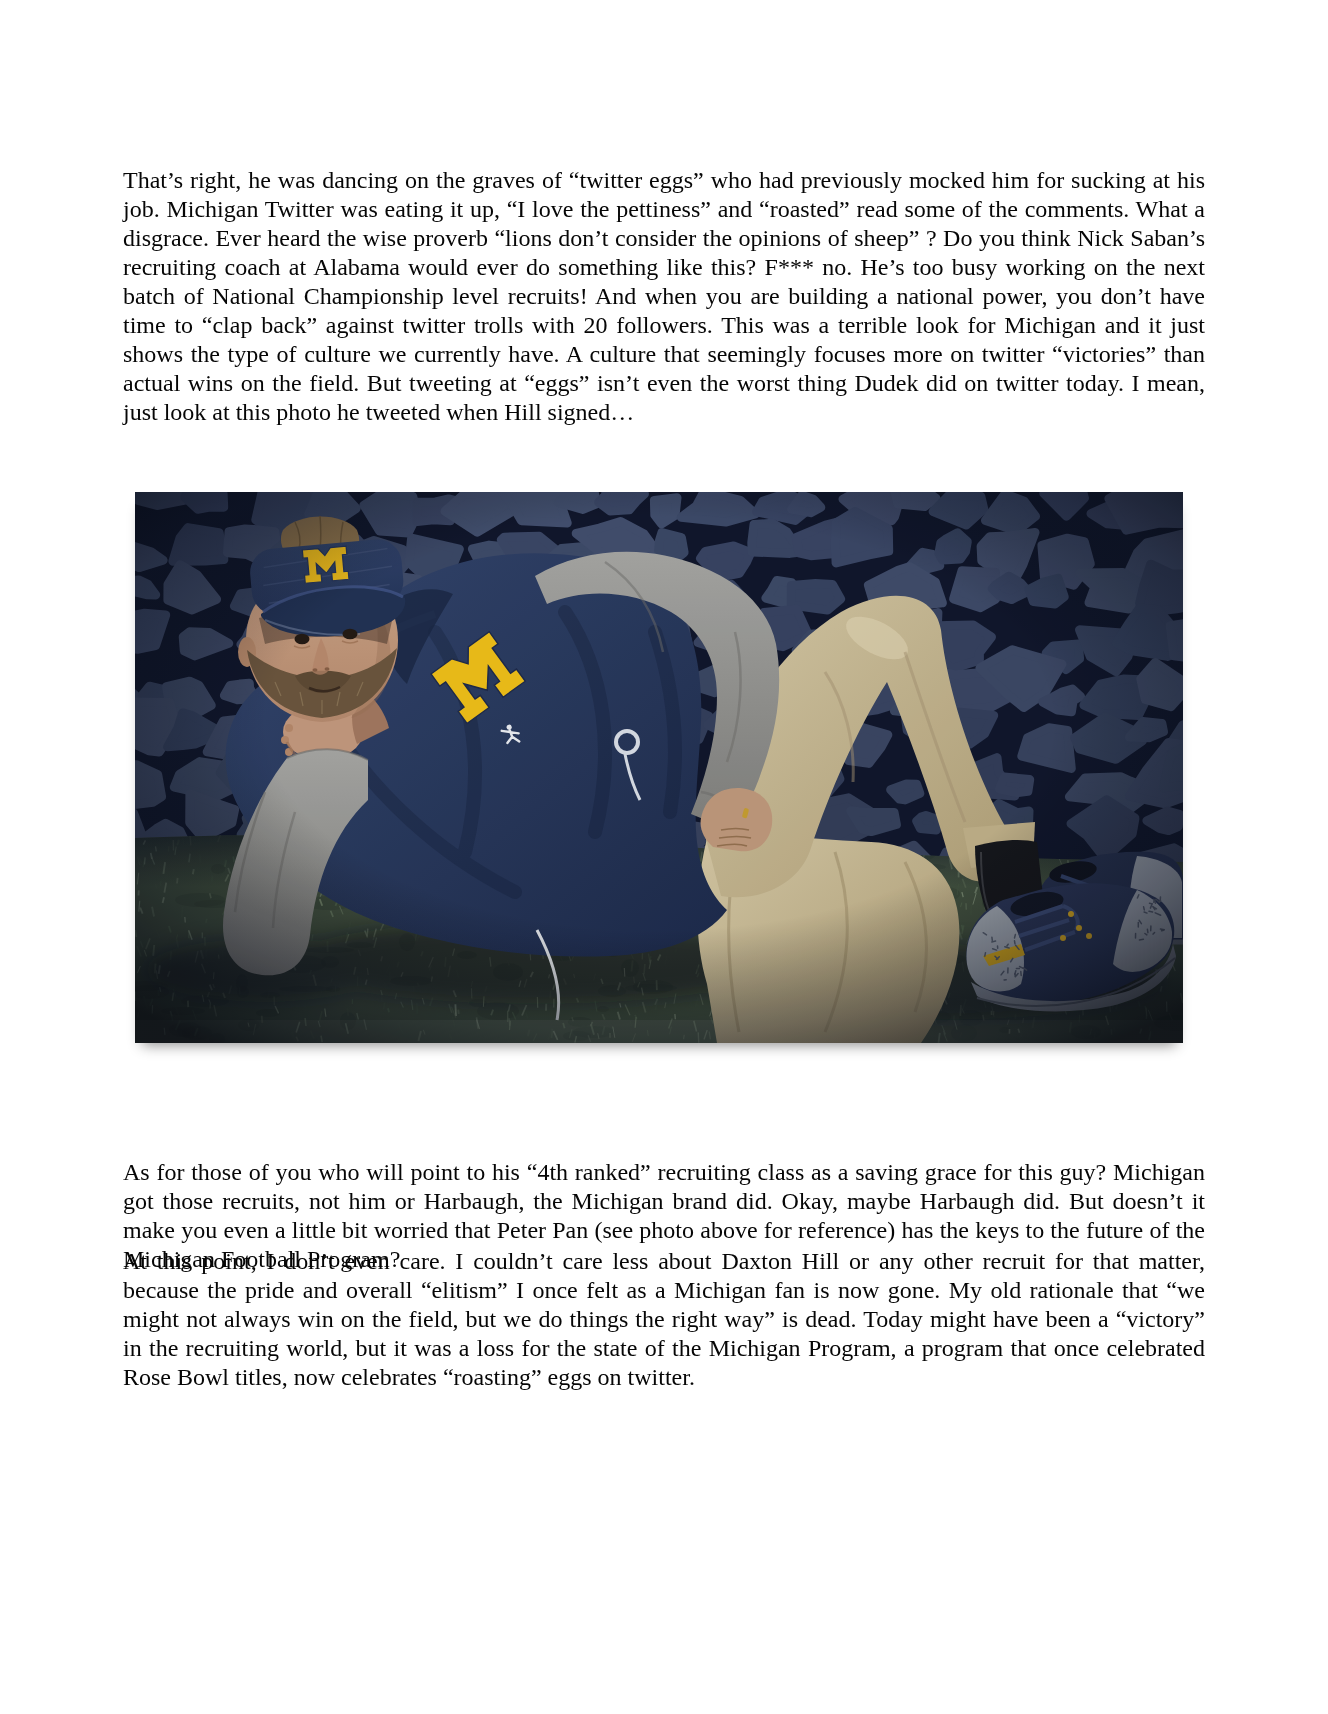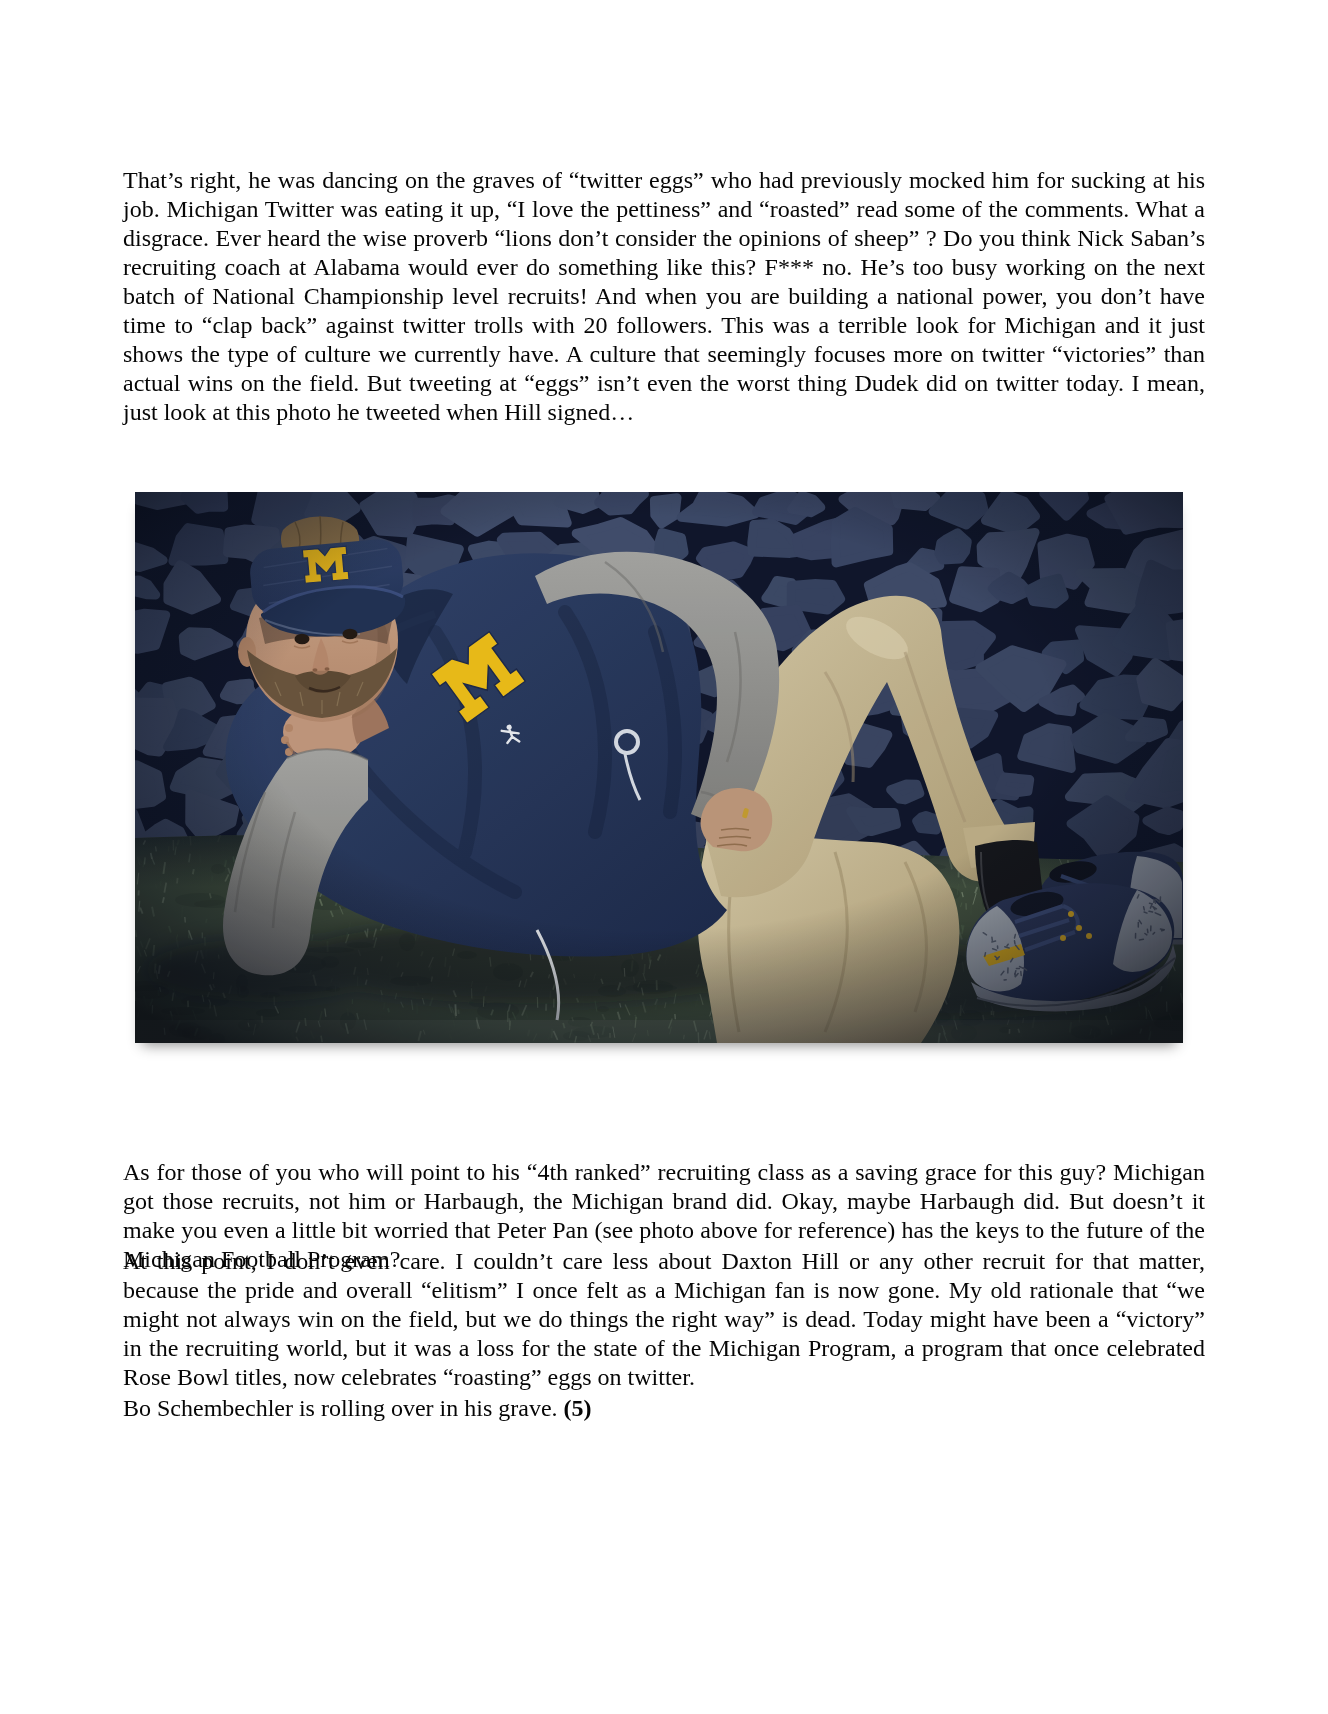--- a/index.html
+++ b/index.html
@@ -1655,15 +1655,14 @@
 
       <rect x="0" y="0" width="1048" height="551" fill="url(#vg)"></rect>
       <rect x="0" y="0" width="1048" height="551" fill="#1a2238" opacity="0.05"></rect>
     </svg>
   </div>
 
   <p id="p2" class="body-text">As for those of you who will point to his “4th ranked” recruiting class as a saving grace for this guy? Michigan got those recruits, not him or Harbaugh, the Michigan brand did. Okay, maybe Harbaugh did. But  doesn’t  it make you even a little  bit worried that Peter Pan (see photo above for reference) has the keys to the future of the Michigan Football Program?</p>
 
   <p id="p3" class="body-text">At this point, I don’t even care. I couldn’t care less about Daxton Hill or any other recruit for that matter, because the pride and overall “elitism” I once felt as a Michigan fan is now gone. My old rationale that “we might not always win on the field, but we do things the right way” is dead.  Today might have been a “victory” in the recruiting world, but it was a loss for the state of the Michigan Program, a program that once celebrated Rose Bowl titles, now celebrates “roasting” eggs on twitter.</p>
 
-  <p id="p4" class="body-text no-justify"><span>Bo Schembechler  is rolling over in his grave. </span><strong>(5)</strong></p>
 
 </div>
 
 </body></html>

